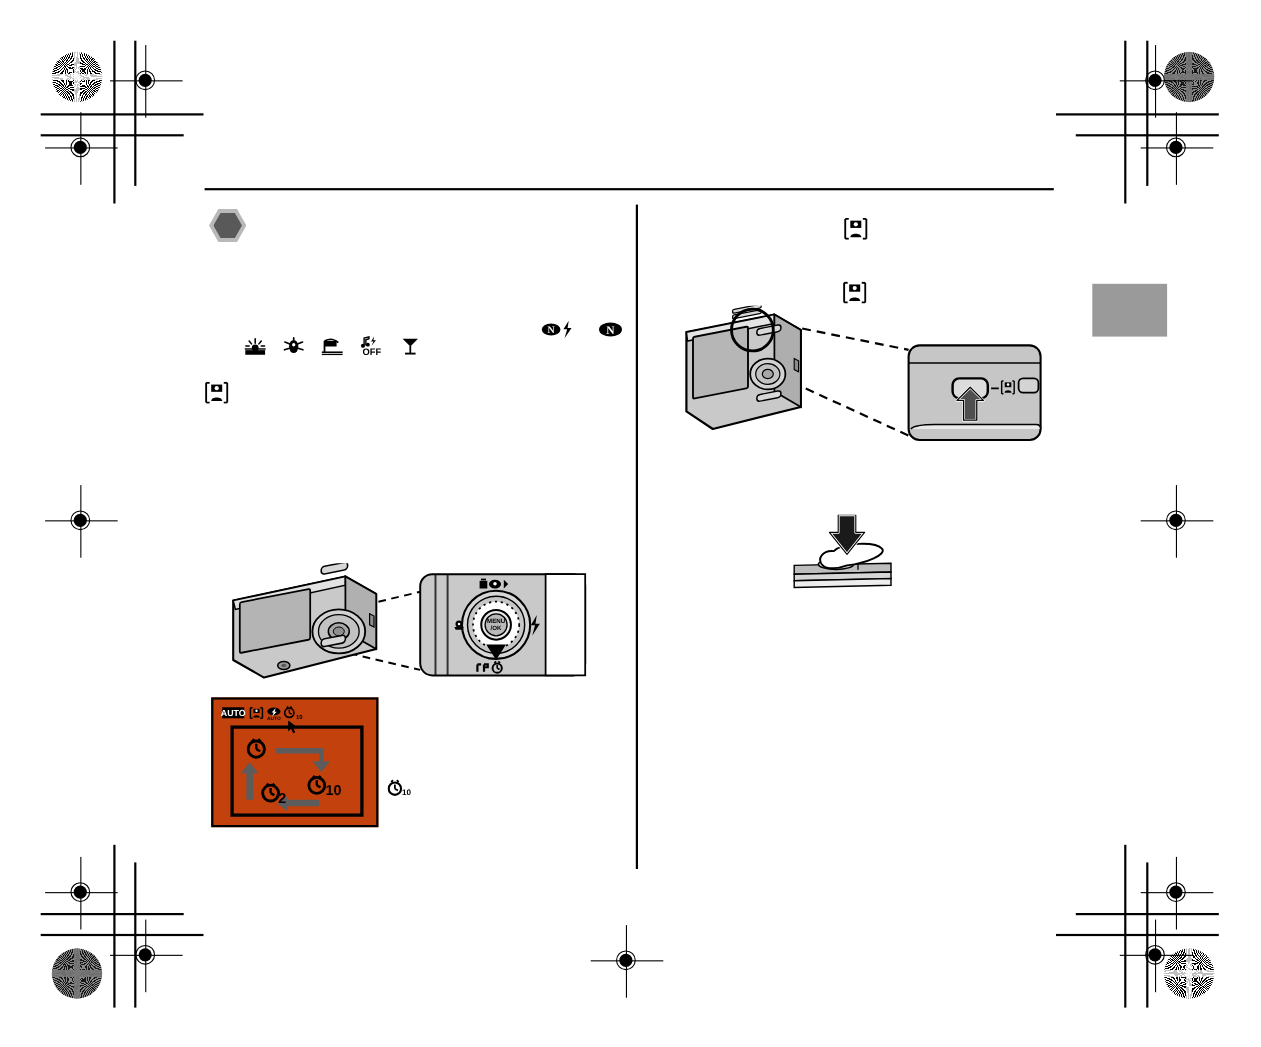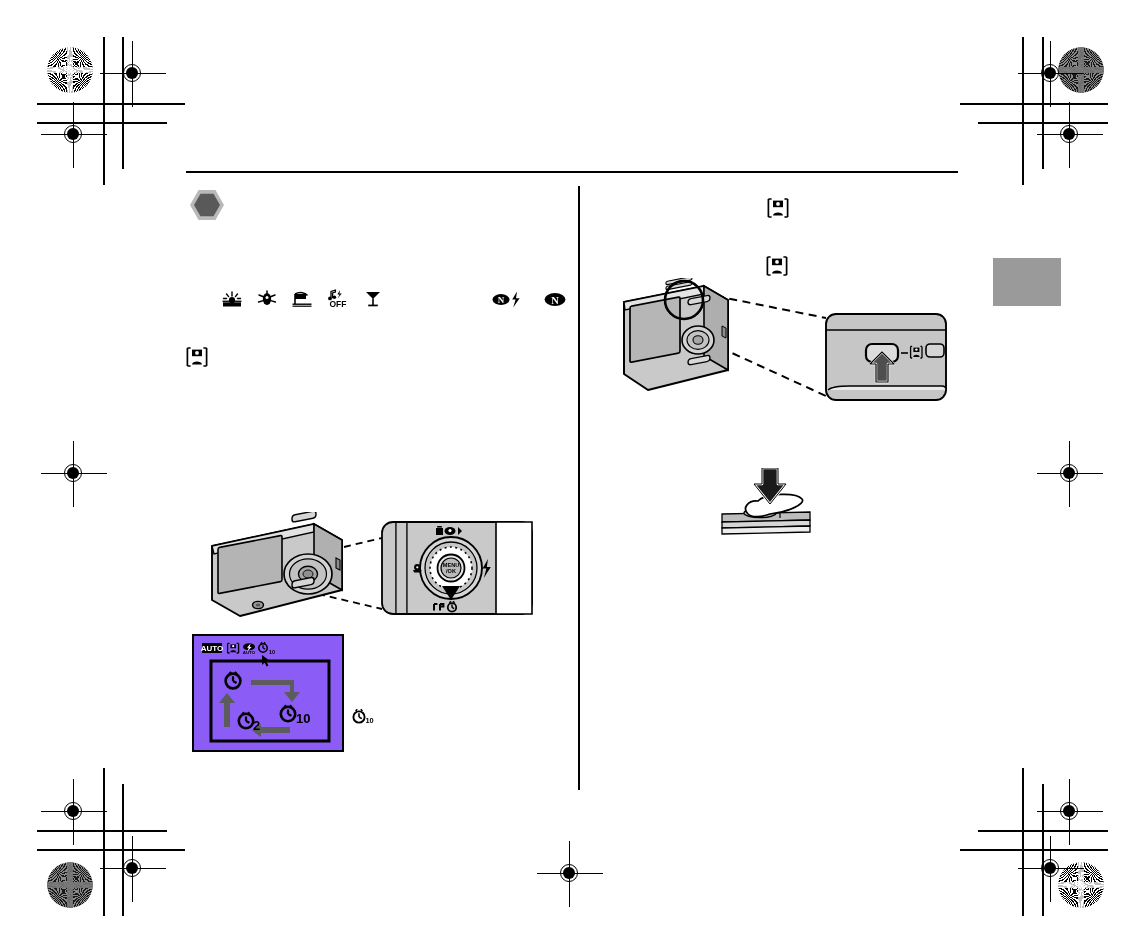--- a/index.html
+++ b/index.html
@@ -45,21 +45,21 @@
   .hexmark .inner{position:absolute;left:4px;top:4px;right:4px;bottom:4px;background:#595959;
      clip-path:polygon(25% 3%,75% 3%,100% 50%,75% 97%,25% 97%,0% 50%);}
 
   .side-tab{position:absolute;background:#9a9a9a;}
 
   .icon-row{position:absolute;display:flex;align-items:center;}
   .icon-row > *{margin-right:15px;}
 
   .mini-ico{display:inline-block;vertical-align:middle;}
 
-  .sidebar-lcd{position:absolute;border:2px solid #000;background:#8b5cf6;box-sizing:border-box;}
+  .sidebar-lcd{position:absolute;border:2px solid #000;background:#c2410c;box-sizing:border-box;}
 </style>
 </head>
 <body>
 
 <div>
 
   <div class="crop-line" style="left:103px;top:37px;width:1.6px;height:148px;"></div>
   <div class="crop-line" style="left:122px;top:37px;width:1.6px;height:132px;"></div>
   <div class="crop-line" style="left:37px;top:103px;height:1.6px;width:148px;"></div>
   <div class="crop-line" style="left:37px;top:122px;height:1.6px;width:130px;"></div>
@@ -167,21 +167,21 @@
 </div>
 
 <div class="rule" style="left:186px;top:171px;width:772px;"></div>
 <div class="col-divider" style="left:578px;top:186px;height:604px;"></div>
 
 <div class="hexmark" style="left:190px;top:189px;">
   <div class="outer"></div>
     <div class="inner"></div>
 </div>
 
-<div class="icon-row" style="left:222px;top:289px;text-decoration:underline;">
+<div class="icon-row" style="left:222px;top:305px;text-decoration:underline;">
 
   <svg class="mini-ico" width="20" height="18" viewBox="0 0 20 18">
     <path d="M10 2 L10 6 M4.5 4 L6.6 6.6 M15.5 4 L13.4 6.6 M1.5 8.5 L4.5 8.5 M18.5 8.5 L15.5 8.5" stroke="#000" stroke-width="1.4" stroke-linecap="round"></path>
     <circle cx="10" cy="10.2" r="3.1" fill="#000"></circle>
     <rect x="1" y="12.3" width="18" height="4.2" fill="#000"></rect>
     <rect x="0.5" y="10.6" width="19" height="1.3" fill="#000"></rect>
   </svg>
 
   <svg class="mini-ico" width="20" height="18" viewBox="0 0 20 18">
     <ellipse cx="10" cy="9" rx="4.2" ry="6" fill="#000"></ellipse>

